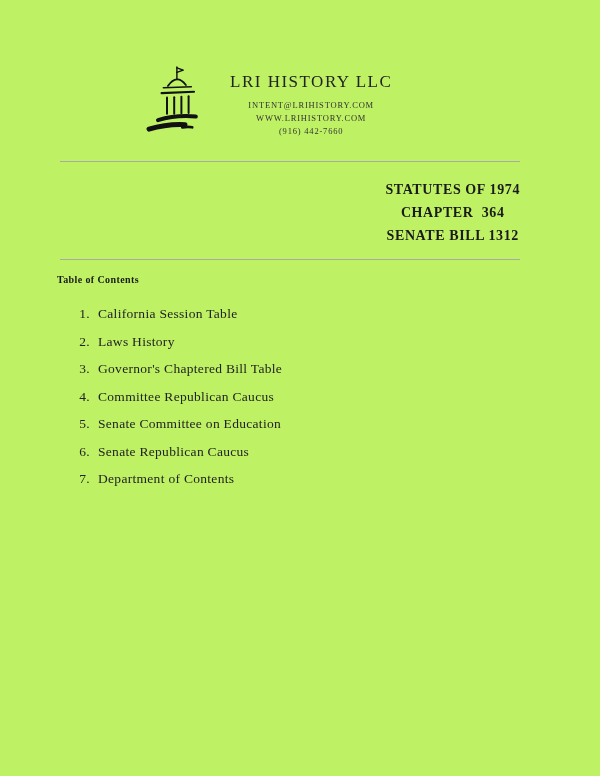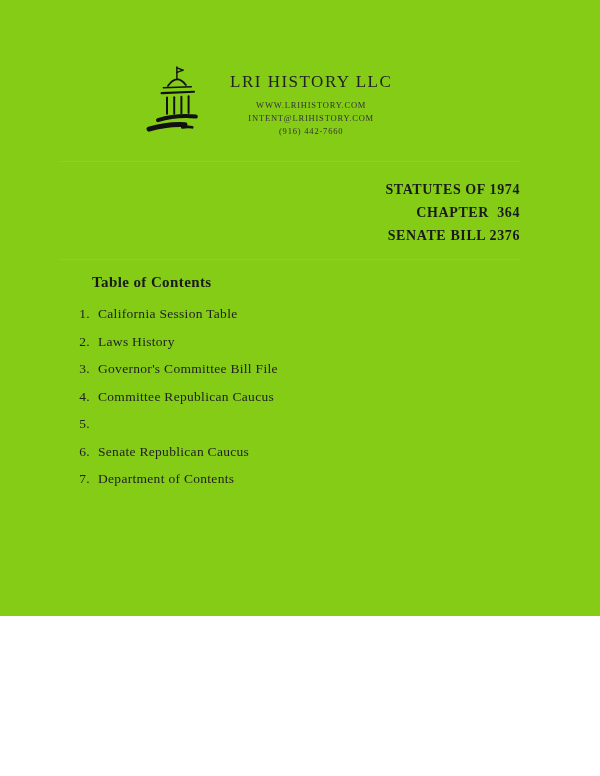--- a/index.html
+++ b/index.html
@@ -3,22 +3,22 @@
 <meta charset="utf-8">
 <style>
   html, body {
     margin: 0;
     padding: 0;
     background: #ffffff;
   }
   .page {
     position: relative;
     width: 600px;
-    height: 616px;
-    background: #84cc16;
+    height: 776px;
+    background: #bef264;
     font-family: "Liberation Serif", "DejaVu Serif", serif;
     color: #1a1a1a;
     overflow: hidden;
   }
 
   
   .letterhead {
     position: absolute;
     top: 60px;
     left: 140px;
@@ -68,32 +68,32 @@
     right: 80px;
     text-align: right;
   }
   .ref-line {
     font-size: 14px;
     font-weight: bold;
     letter-spacing: 0.6px;
     line-height: 1.65;
     color: #1a1a1a;
     white-space: pre;
+    text-align: center;
   }
 
   
   .toc-title {
     position: absolute;
     top: 274px;
     left: 57px;
-    font-size: 15px;
+    font-size: 10px;
     font-weight: bold;
     letter-spacing: 0.4px;
     color: #1a1a1a;
-    margin-left: 35px;
   }
   .toc-list {
     position: absolute;
     top: 306px;
     left: 70px;
     right: 60px;
   }
   .toc-item {
     display: flex;
     align-items: baseline;
@@ -129,56 +129,57 @@
       <path d="M38 36.5 V 55" stroke-width="2.2"></path>
       <path d="M46 36 V 54.5" stroke-width="2.2"></path>
       <path d="M54 35.5 V 54" stroke-width="2.2"></path>
 
       <path d="M20 62 Q 40 56 62 58" stroke-width="4.5"></path>
       <path d="M10 72 Q 30 66 50 67" stroke-width="5.5"></path>
       <path d="M47 70 Q 54 69 58 70" stroke-width="3"></path>
     </svg>
     <div class="head-text">
       <div class="company-name">LRI HISTORY LLC</div>
+      <div class="contact-line">INTENT@LRIHISTORY.COM</div>
       <div class="contact-line">WWW.LRIHISTORY.COM</div>
-      <div class="contact-line">INTENT@LRIHISTORY.COM</div>
       <div class="contact-line">(916) 442-7660</div>
     </div>
   </div>
 
   <div class="rule rule-top"></div>
   <div class="rule rule-mid"></div>
 
   <div class="ref-block">
     <div class="ref-line">STATUTES OF 1974</div>
     <div class="ref-line">CHAPTER  364</div>
-    <div class="ref-line">SENATE BILL 2376</div>
+    <div class="ref-line">SENATE BILL 1312</div>
   </div>
 
   <div class="toc-title">Table of Contents</div>
 
   <div class="toc-list">
     <div class="toc-item">
       <span class="toc-num">1.</span>
       <span class="toc-label">California Session Table</span>
     </div>
     <div class="toc-item">
       <span class="toc-num">2.</span>
       <span class="toc-label">Laws History</span>
     </div>
     <div class="toc-item">
       <span class="toc-num">3.</span>
-      <span class="toc-label">Governor's Committee Bill File</span>
+      <span class="toc-label">Governor's Chaptered Bill Table</span>
     </div>
     <div class="toc-item">
       <span class="toc-num">4.</span>
       <span class="toc-label">Committee Republican Caucus</span>
     </div>
     <div class="toc-item">
       <span class="toc-num">5.</span>
+      <span class="toc-label">Senate Committee on Education</span>
     </div>
     <div class="toc-item">
       <span class="toc-num">6.</span>
       <span class="toc-label">Senate Republican Caucus</span>
     </div>
     <div class="toc-item">
       <span class="toc-num">7.</span>
       <span class="toc-label">Department of Contents</span>
     </div>
   </div>

